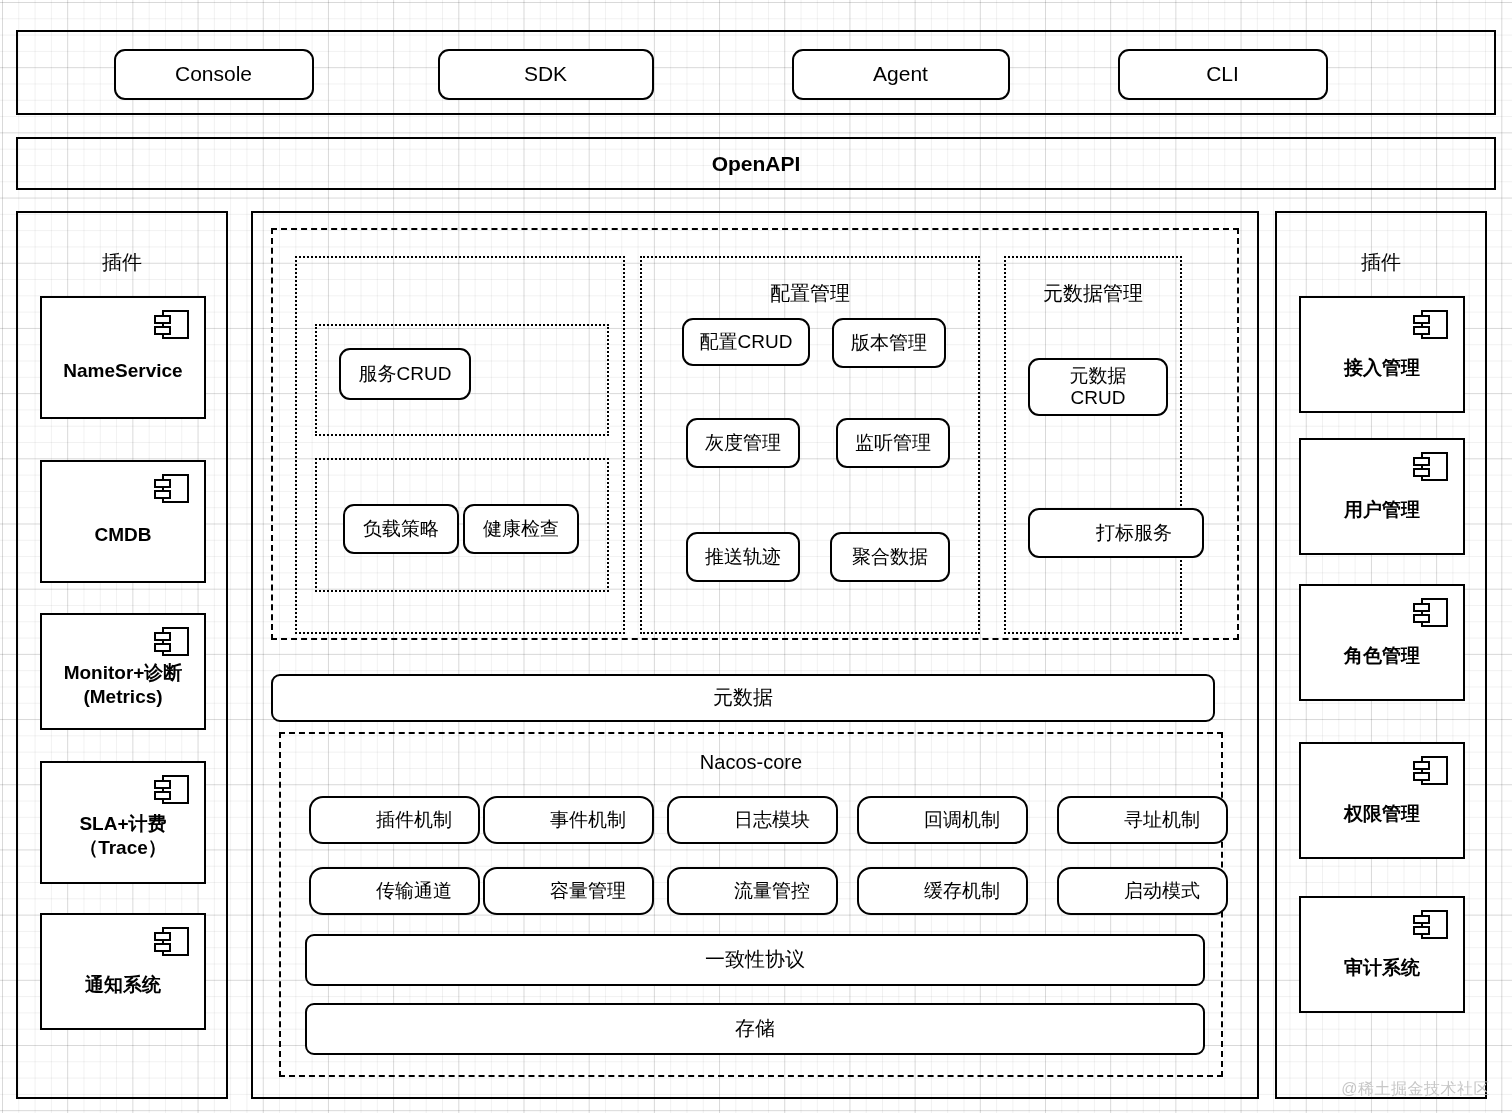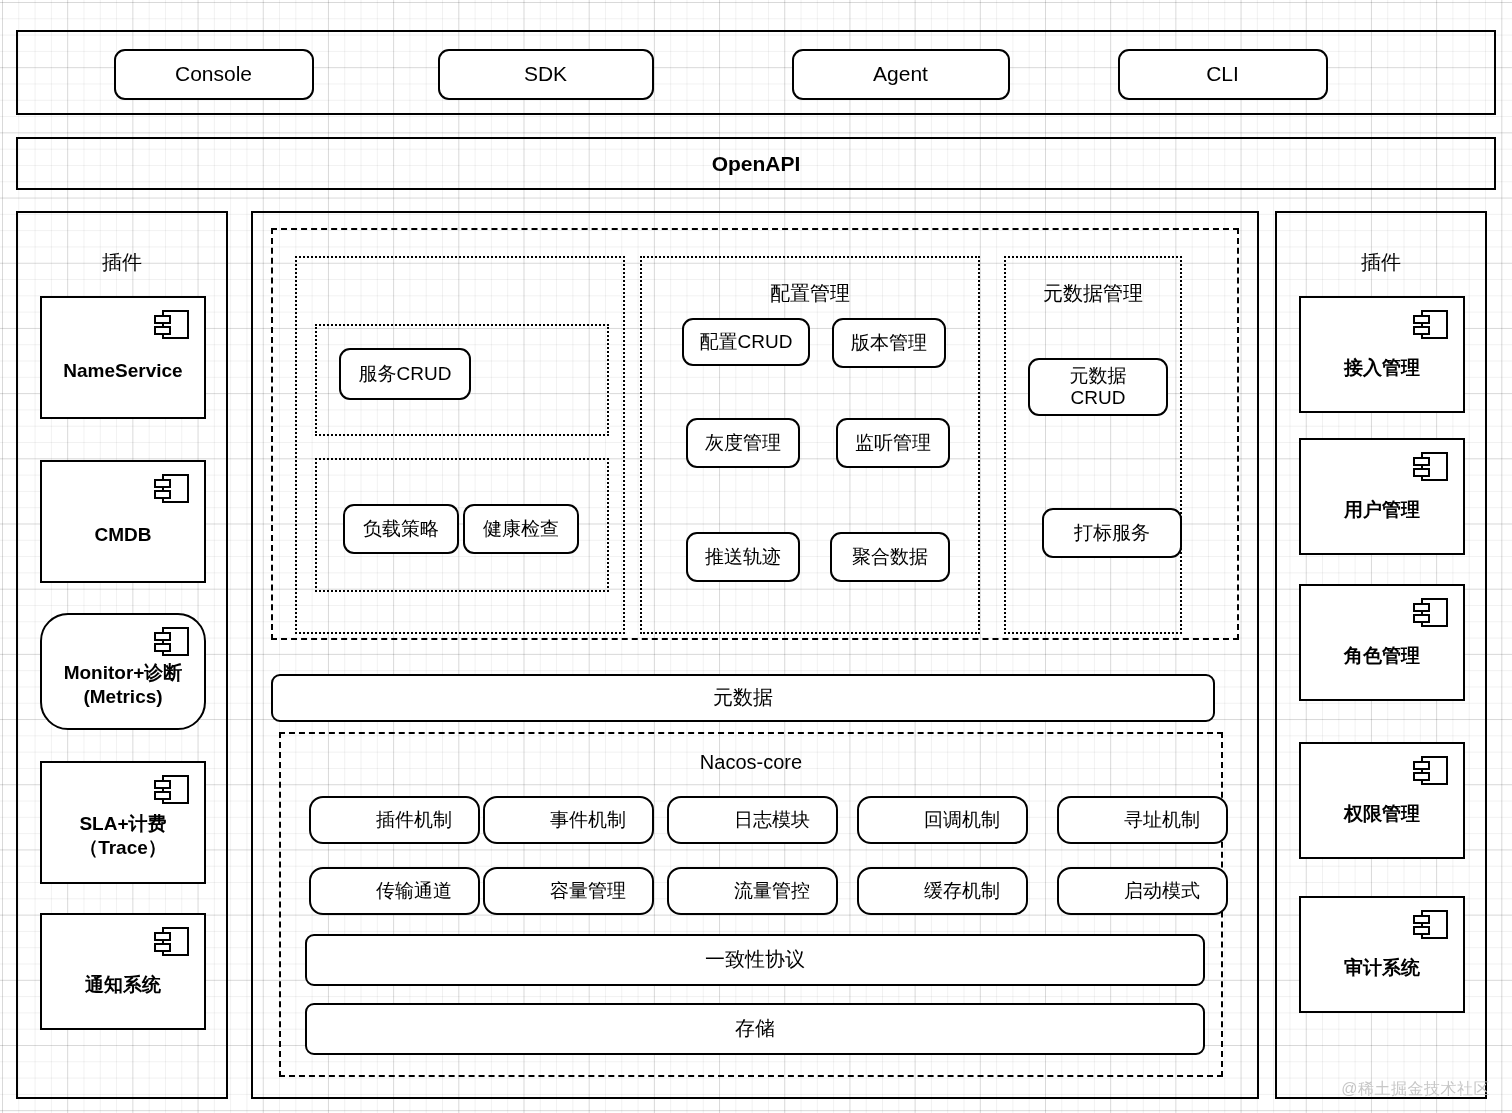--- a/index.html
+++ b/index.html
@@ -193,21 +193,21 @@
         <div class="plugin-card-label">NameService</div>
       </div>
       <div class="plugin-card" style="top: 247px; height: 123px;">
         <svg viewBox="0 0 38 34" class="component-icon">
           <rect x="11" y="3" width="25" height="27" fill="#fff" stroke="#000" stroke-width="2"></rect>
           <rect x="3" y="8" width="15" height="7" fill="#fff" stroke="#000" stroke-width="2"></rect>
           <rect x="3" y="19" width="15" height="7" fill="#fff" stroke="#000" stroke-width="2"></rect>
         </svg>
         <div class="plugin-card-label">CMDB</div>
       </div>
-      <div class="plugin-card" style="top: 400px; height: 117px; border-radius: 28px;">
+      <div class="plugin-card" style="top: 400px; height: 117px;">
         <svg viewBox="0 0 38 34" class="component-icon">
           <rect x="11" y="3" width="25" height="27" fill="#fff" stroke="#000" stroke-width="2"></rect>
           <rect x="3" y="8" width="15" height="7" fill="#fff" stroke="#000" stroke-width="2"></rect>
           <rect x="3" y="19" width="15" height="7" fill="#fff" stroke="#000" stroke-width="2"></rect>
         </svg>
         <div class="plugin-card-label">Monitor+诊断<br>(Metrics)</div>
       </div>
       <div class="plugin-card" style="top: 548px; height: 123px;">
         <svg viewBox="0 0 38 34" class="component-icon">
           <rect x="11" y="3" width="25" height="27" fill="#fff" stroke="#000" stroke-width="2"></rect>
@@ -291,21 +291,21 @@
       <div class="rbox chip-sm" style="position: absolute; left: 190px; top: 60px; width: 110px; height: 46px;">版本管理</div>
       <div class="rbox chip-sm" style="position: absolute; left: 44px; top: 160px; width: 110px; height: 46px;">灰度管理</div>
       <div class="rbox chip-sm" style="position: absolute; left: 194px; top: 160px; width: 110px; height: 46px;">监听管理</div>
       <div class="rbox chip-sm" style="position: absolute; left: 44px; top: 274px; width: 110px; height: 46px;">推送轨迹</div>
       <div class="rbox chip-sm" style="position: absolute; left: 188px; top: 274px; width: 116px; height: 46px;">聚合数据</div>
     </div>
 
   <div id="meta-section" class="abs mgmt-section">
     <div class="section-title mgmt-title">元数据管理</div>
   <div class="rbox chip-sm" style="position: absolute; left: 22px; top: 100px; width: 136px; height: 54px;">元数据<br>CRUD</div>
-      <div class="rbox chip-sm" style="position: absolute; left: 36px; top: 250px; width: 136px; height: 46px;">打标服务</div>
+      <div class="rbox chip-sm" style="position: absolute; left: 22px; top: 250px; width: 136px; height: 46px; padding-left: 36px;">打标服务</div>
     </div>
 
   <div id="metadata-bar" class="abs rbox">元数据</div>
 
   <div id="core-section" class="abs dashed-box">
     <div class="section-title" id="core-title">Nacos-core</div>
   <div class="rbox core-chip" style="left: 28px; top: 62px;">插件机制</div>
       <div class="rbox core-chip" style="left: 202px; top: 62px;">事件机制</div>
       <div class="rbox core-chip" style="left: 386px; top: 62px;">日志模块</div>
       <div class="rbox core-chip" style="left: 576px; top: 62px;">回调机制</div>

